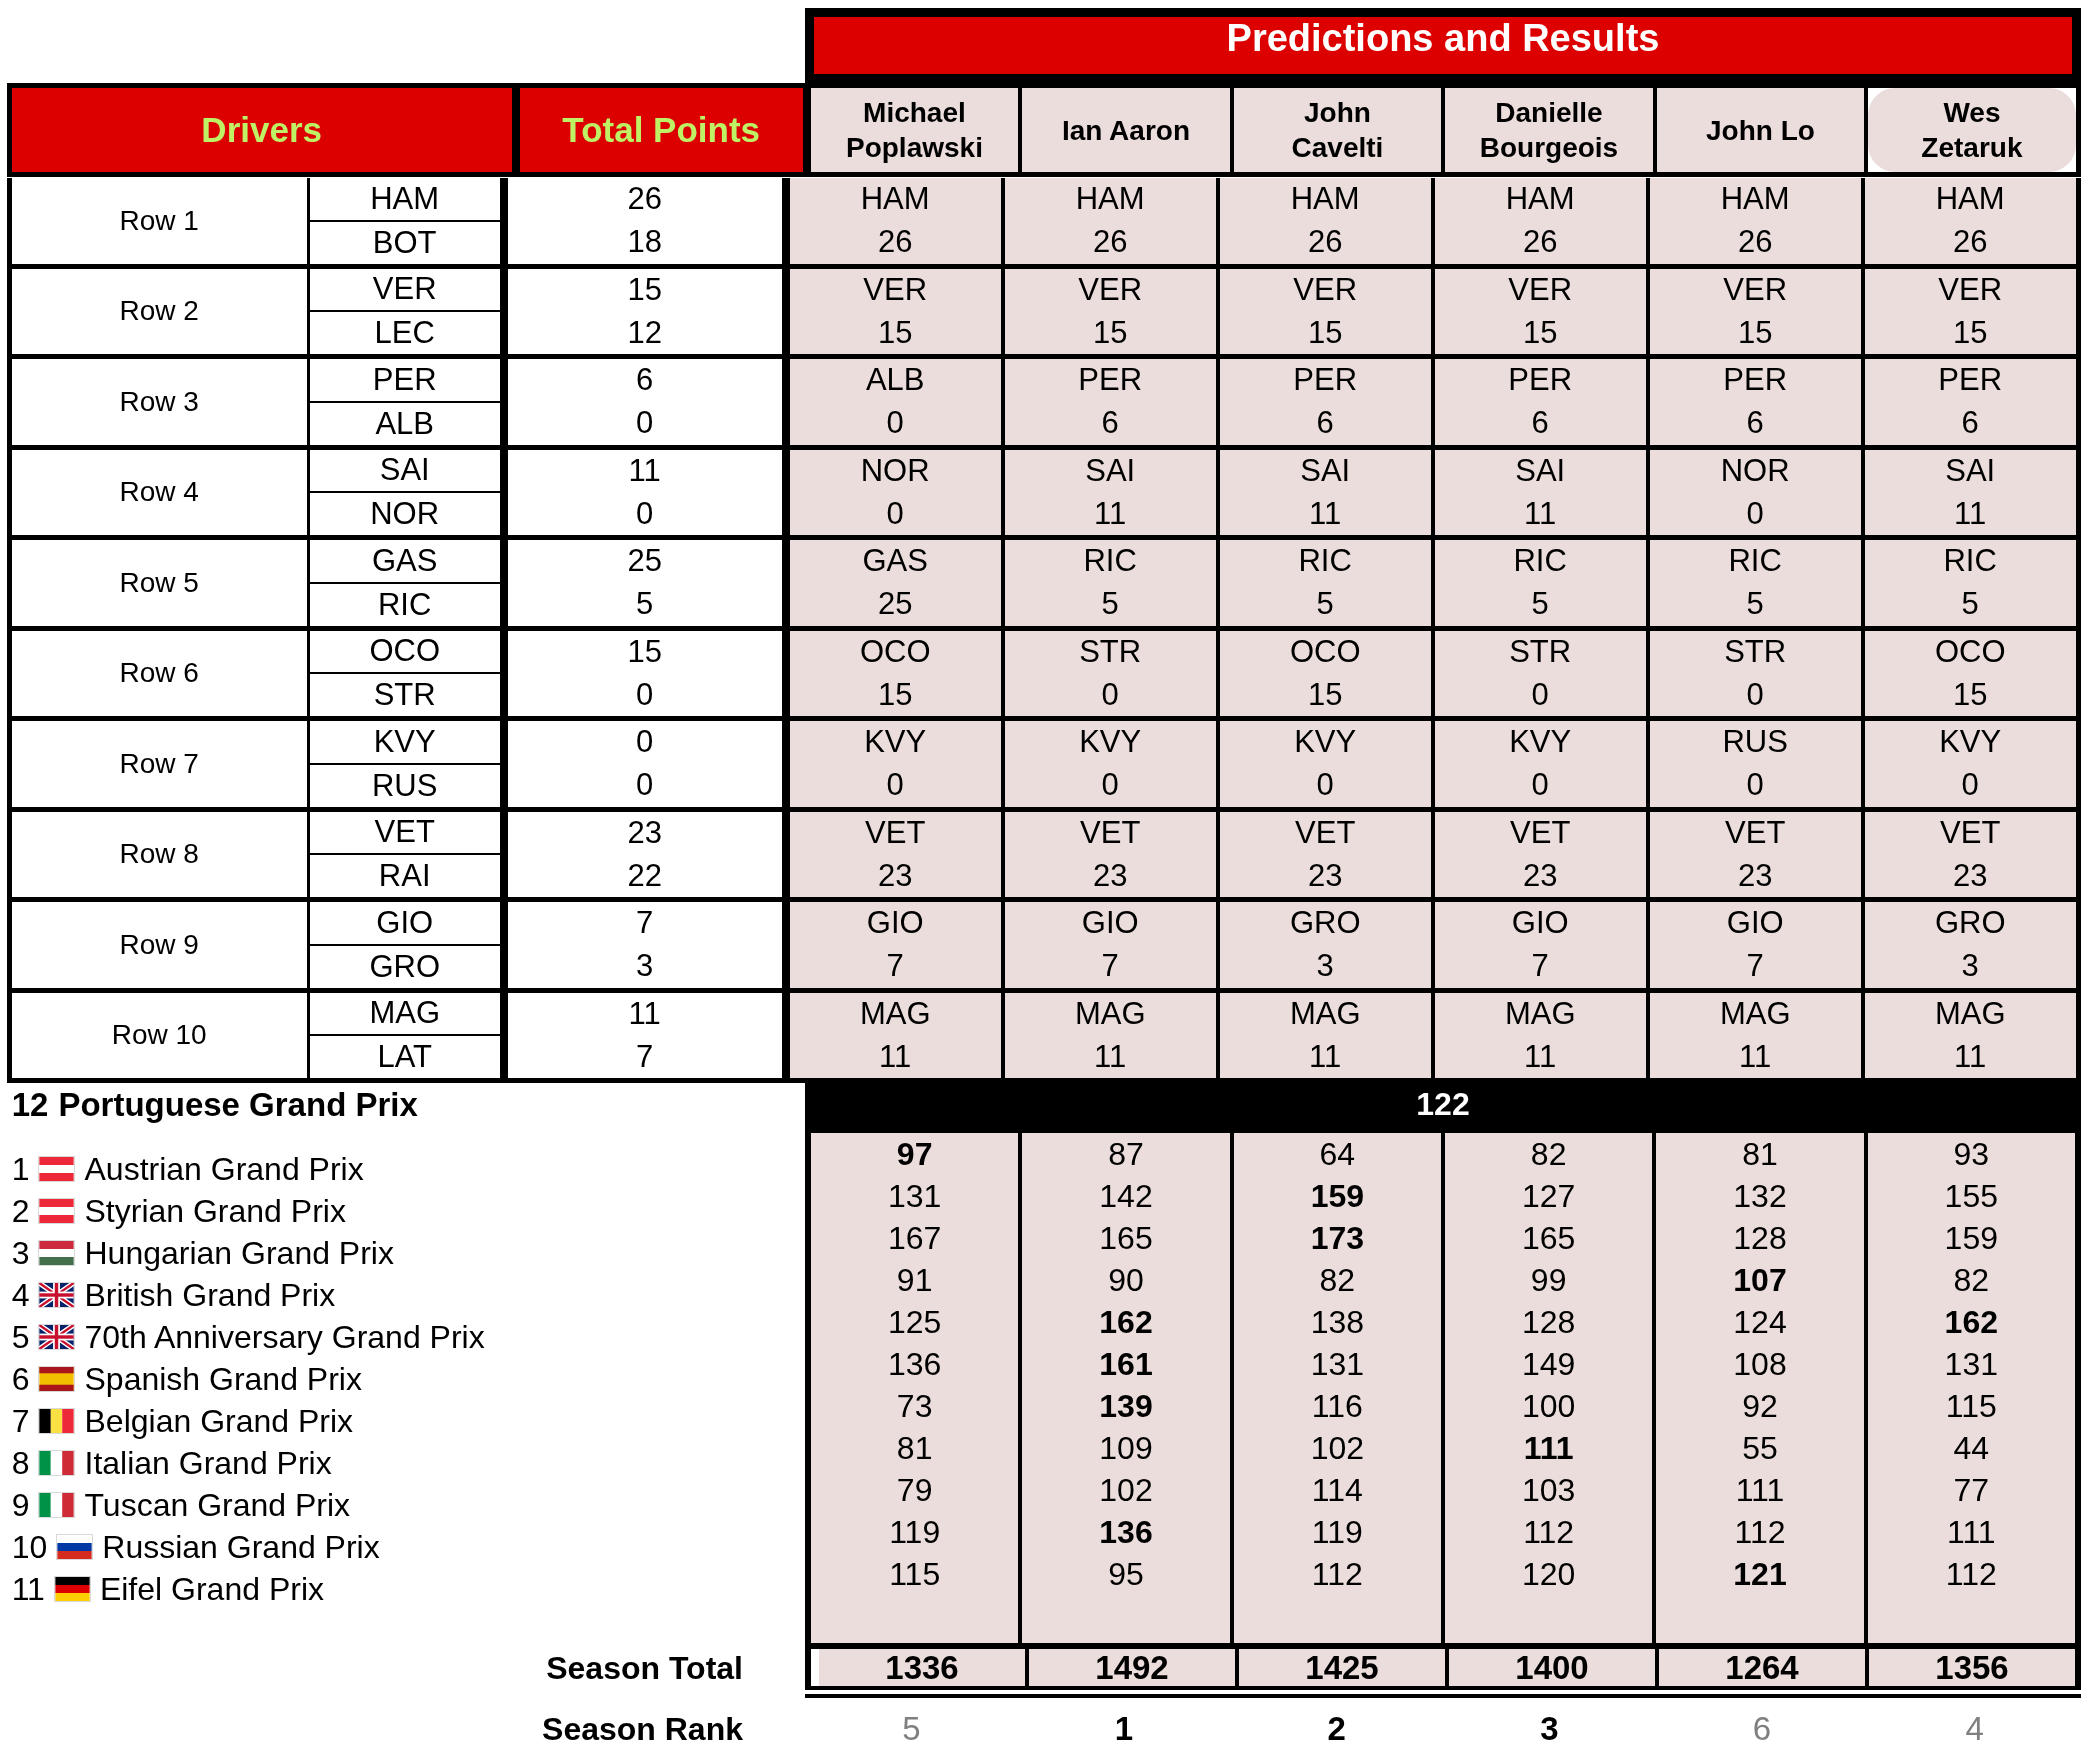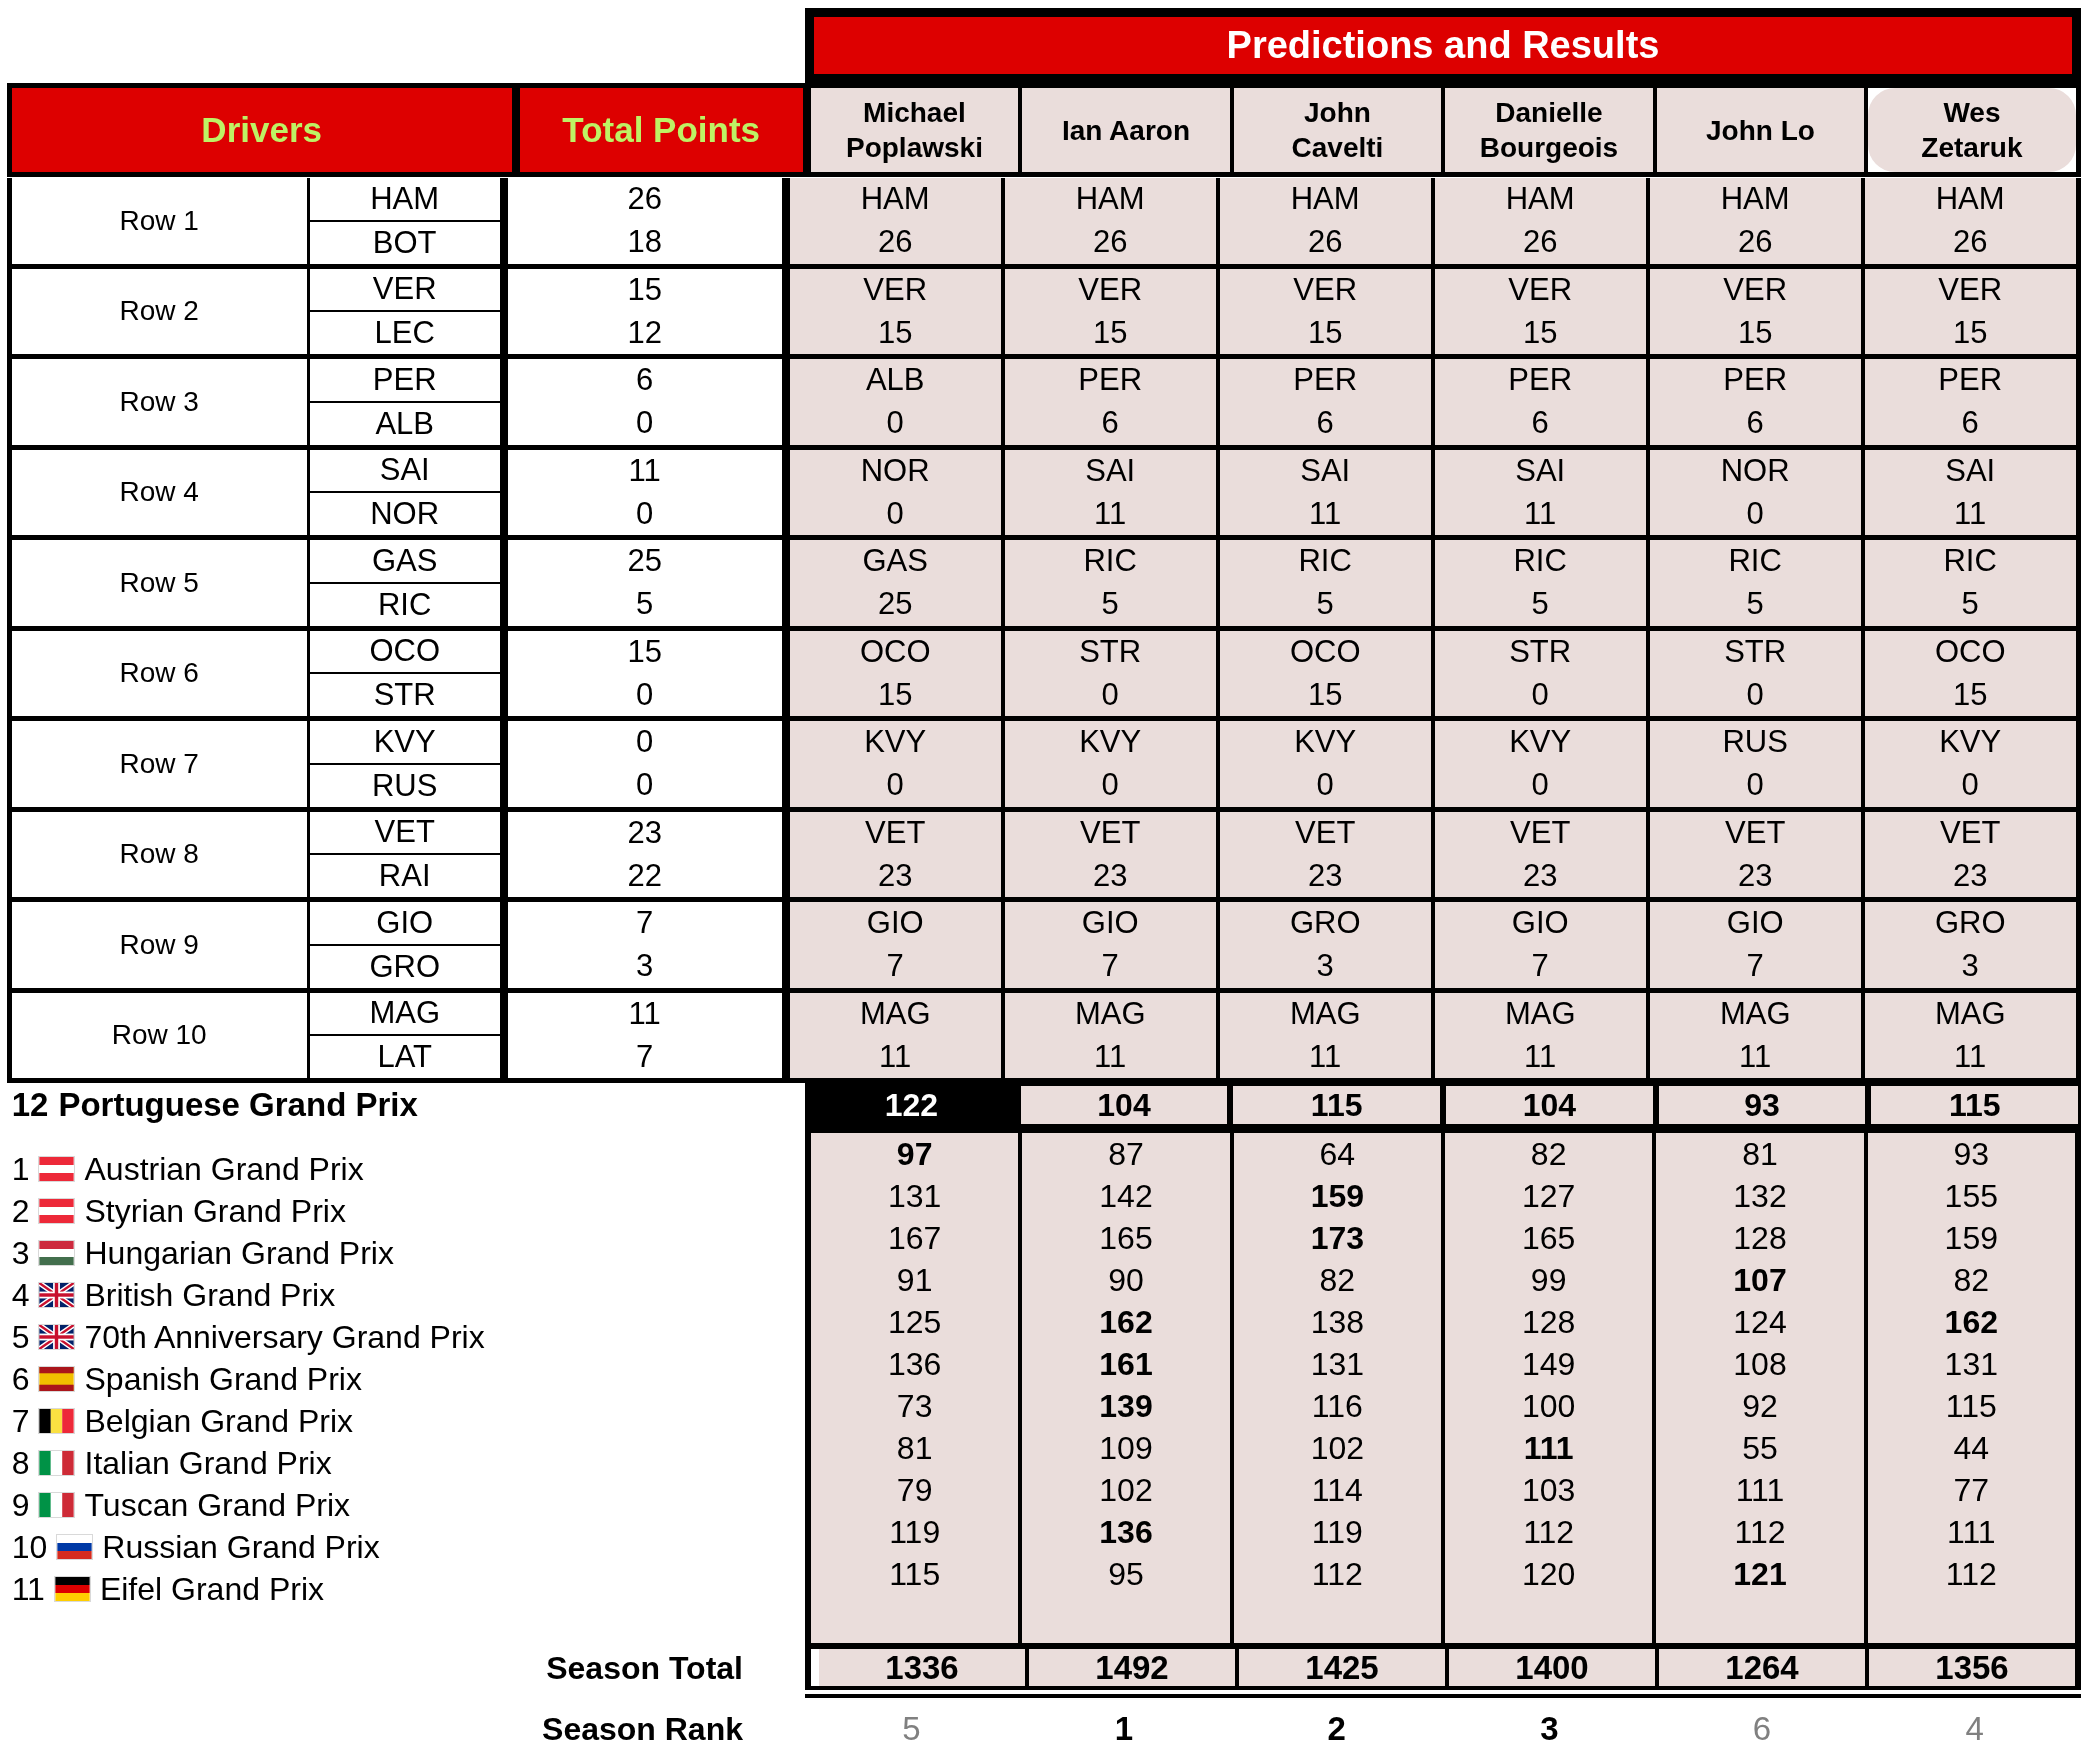--- a/index.html
+++ b/index.html
@@ -5,21 +5,21 @@
   html,body{margin:0;padding:0;background:#ffffff;}
   *{box-sizing:border-box;}
   .stage{
     position:relative;width:2086px;height:1757px;background:#fff;
     font-family:"Liberation Sans","DejaVu Sans",sans-serif;color:#000;
   }
   
   .banner{
     position:absolute;left:805px;top:8.3px;width:1276px;height:75px;
     background:var(--red);border:9.2px solid #000;
-    display:flex;align-items:center;justify-content:center;
+    display:flex;align-items:flex-start;justify-content:center;
     color:#fff;font-weight:bold;font-size:38px;
   }
   
   .head-row{
     position:absolute;left:6.7px;top:83px;width:2074px;height:94px;
     border:5.8px solid #000;display:flex;background:#fff;
   }
   .hd-red{
     background:var(--red);color:#bef264;font-weight:bold;font-size:35px;
     display:flex;align-items:center;justify-content:center;
@@ -53,21 +53,21 @@
     flex:1;border-right:4.2px solid #000;background:var(--pink);
     display:flex;flex-direction:column;
   }
   .c-pred:last-child{border-right:none;}
   .pline{flex:1;display:flex;align-items:center;justify-content:center;font-size:31px;}
   
   .pt-label{
     position:absolute;left:11.7px;top:1083px;height:44px;
     display:flex;align-items:center;font-weight:bold;font-size:33px;gap:10px;
   }
-  .pt-cells{position:absolute;left:805px;top:1083px;width:1276px;height:44px;display:flex;}
+  .pt-cells{position:absolute;left:805px;top:1083px;width:1276px;height:44px;display:flex;flex-direction:column;}
   .pt-slot{flex:1;padding:0 0;}
   .pt-slot:first-child{padding:0;}
   .pt-box{
     width:100%;height:100%;border:3.3px solid #000;background:var(--pink);
     display:flex;align-items:center;justify-content:center;
     font-weight:bold;font-size:32px;
   }
   .pt-box.hl{background:var(--hl);color:#fff;}
   
   .gp-panel{

